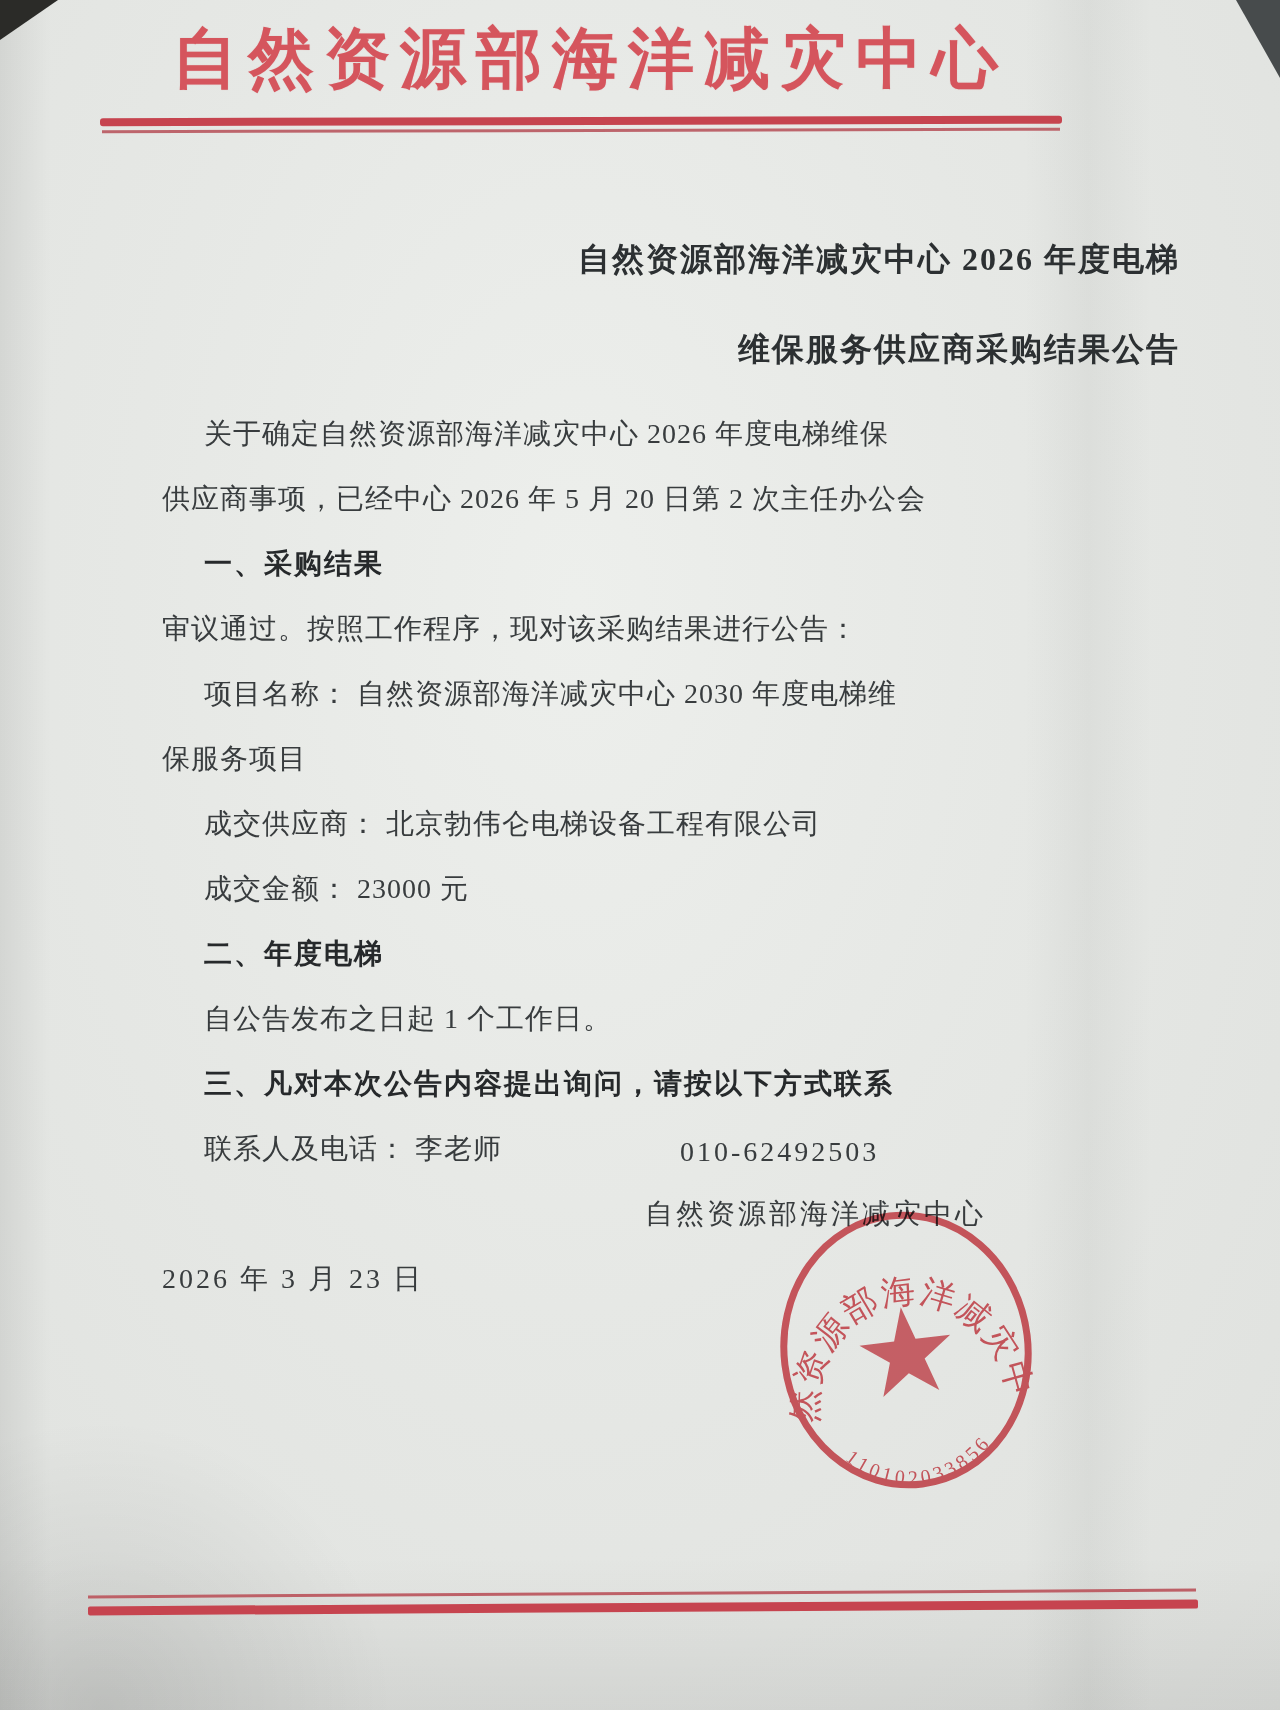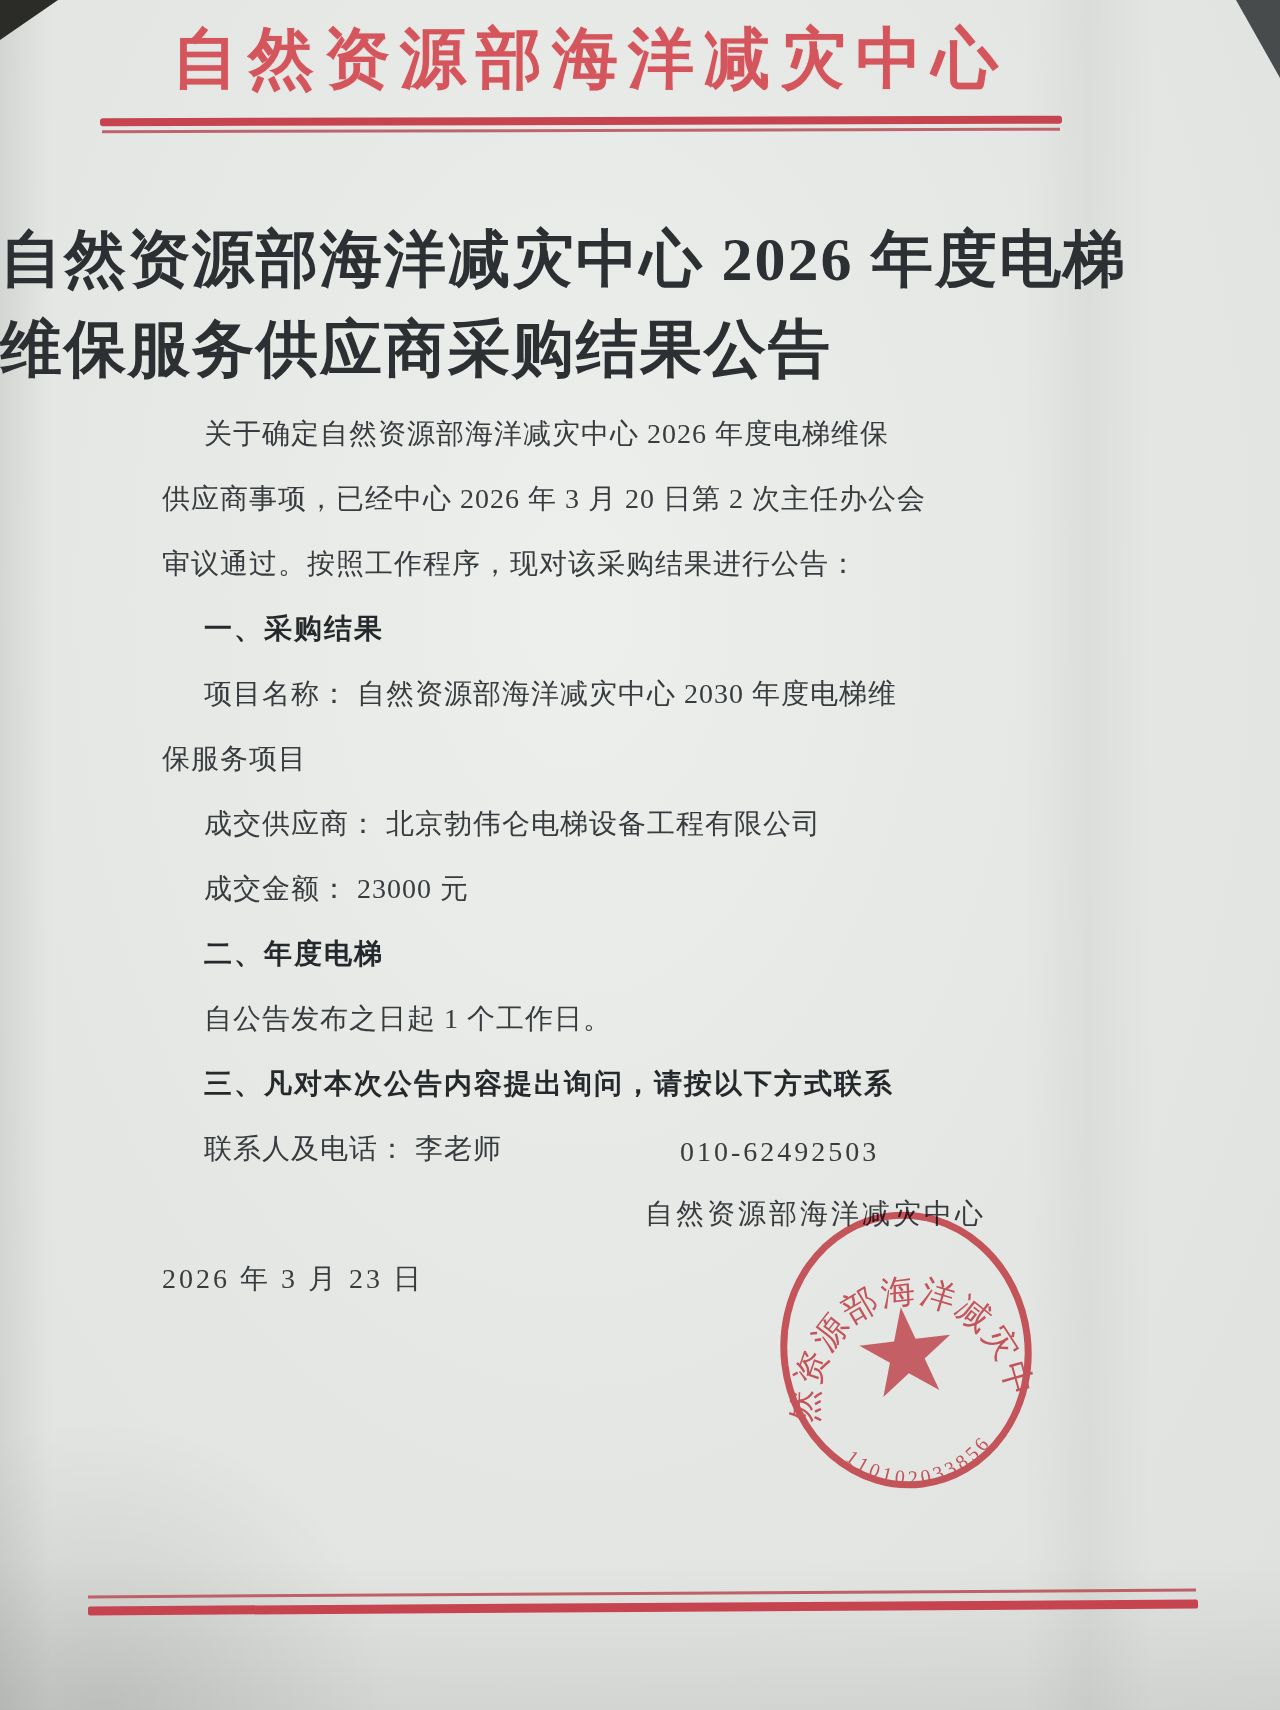--- a/index.html
+++ b/index.html
@@ -19,22 +19,22 @@
     background:#474b4c; clip-path:polygon(0 0,100% 0,100% 100%); }
 
   .letterhead { position:absolute; top:14px; left:0; width:1180px; text-align:center;
     font-size:66px; font-weight:700; letter-spacing:10px; color:#d5555d;
     text-shadow:0 0 1px rgba(213,85,93,0.35); white-space:nowrap; }
   .rule-thick { position:absolute; top:117px; left:100px; width:962px; height:8px;
     background:#c6444f; border-radius:3px; transform:rotate(-0.15deg); }
   .rule-thin  { position:absolute; top:129px; left:102px; width:958px; height:3px;
     background:#bd656c; transform:rotate(-0.15deg); }
 
-  .doc-title { position:absolute; top:214px; left:0; width:1180px; text-align:left;
-    font-size:62px; font-weight:700; line-height:90px; color:#2c3032; letter-spacing:2px; }
+  .doc-title { position:absolute; top:214px; left:0; width:1180px; text-align:right;
+    font-size:32px; font-weight:700; line-height:90px; color:#2c3032; letter-spacing:2px; }
   .doc-title .t-line { white-space:nowrap; }
 
   .doc-body { position:absolute; top:401px; left:162px; width:850px;
     font-size:28px; line-height:65px; letter-spacing:1px; }
   .line { height:65px; white-space:nowrap; }
   .indent { padding-left:42px; }
   .heading { font-family:"Liberation Sans", sans-serif; font-weight:700; color:#26292b; letter-spacing:2px; }
   .contact { position:relative; }
   .phone { position:absolute; left:518px; top:3px; letter-spacing:3px; }
   .sig-line  { text-align:right; padding-right:26px; letter-spacing:3px; }
@@ -61,23 +61,23 @@
   <div class="rule-thick"></div>
   <div class="rule-thin"></div>
 
   <div class="doc-title">
     <div class="t-line">自然资源部海洋减灾中心 2026 年度电梯</div>
     <div class="t-line">维保服务供应商采购结果公告</div>
   </div>
 
   <div class="doc-body">
     <div class="line indent">关于确定自然资源部海洋减灾中心 2026 年度电梯维保</div>
-    <div class="line">供应商事项，已经中心 2026 年 3 月 20 日第 2 次主任办公会</div>
+    <div class="line">供应商事项，已经中心 2026 年 5 月 20 日第 2 次主任办公会</div>
+    <div class="line indent heading">一、采购结果</div>
     <div class="line">审议通过。按照工作程序，现对该采购结果进行公告：</div>
-    <div class="line indent heading">一、采购结果</div>
     <div class="line indent">项目名称： 自然资源部海洋减灾中心 2030 年度电梯维</div>
     <div class="line">保服务项目</div>
     <div class="line indent">成交供应商： 北京勃伟仑电梯设备工程有限公司</div>
     <div class="line indent">成交金额： 23000 元</div>
     <div class="line indent heading">二、年度电梯</div>
     <div class="line indent">自公告发布之日起 1 个工作日。</div>
     <div class="line indent heading">三、凡对本次公告内容提出询问，请按以下方式联系</div>
 
     <div class="line indent contact">
       <span>联系人及电话： 李老师</span>

